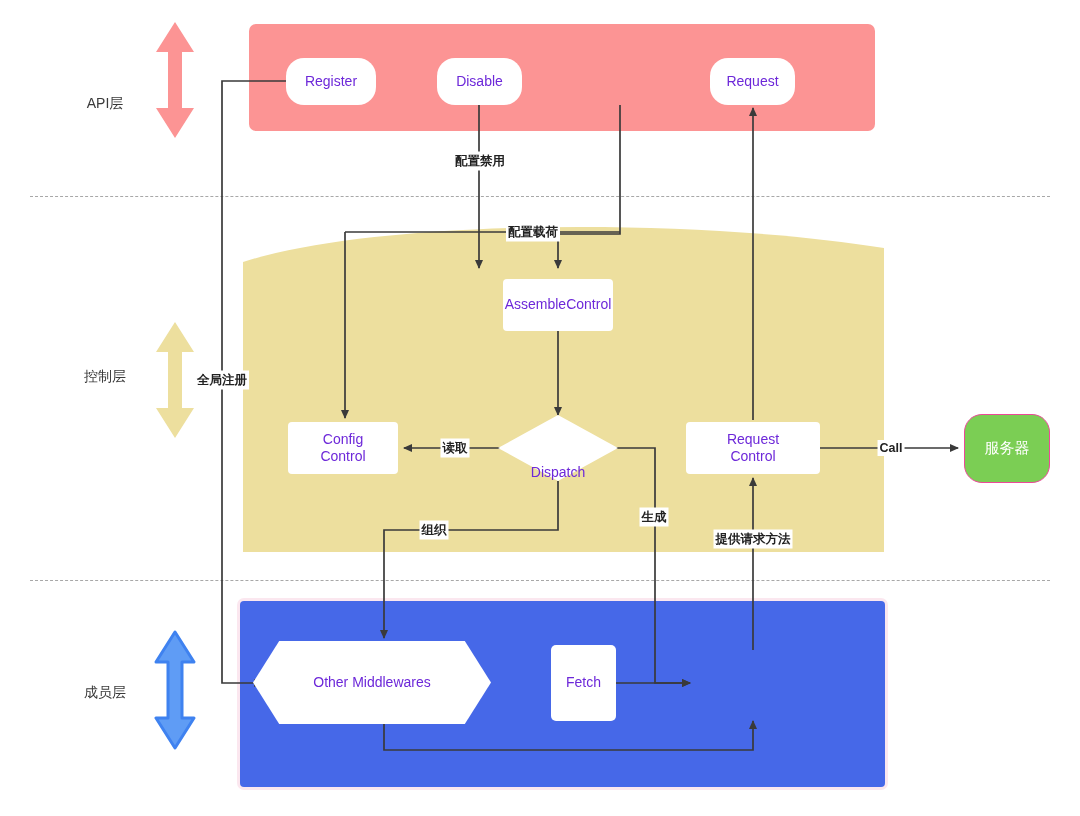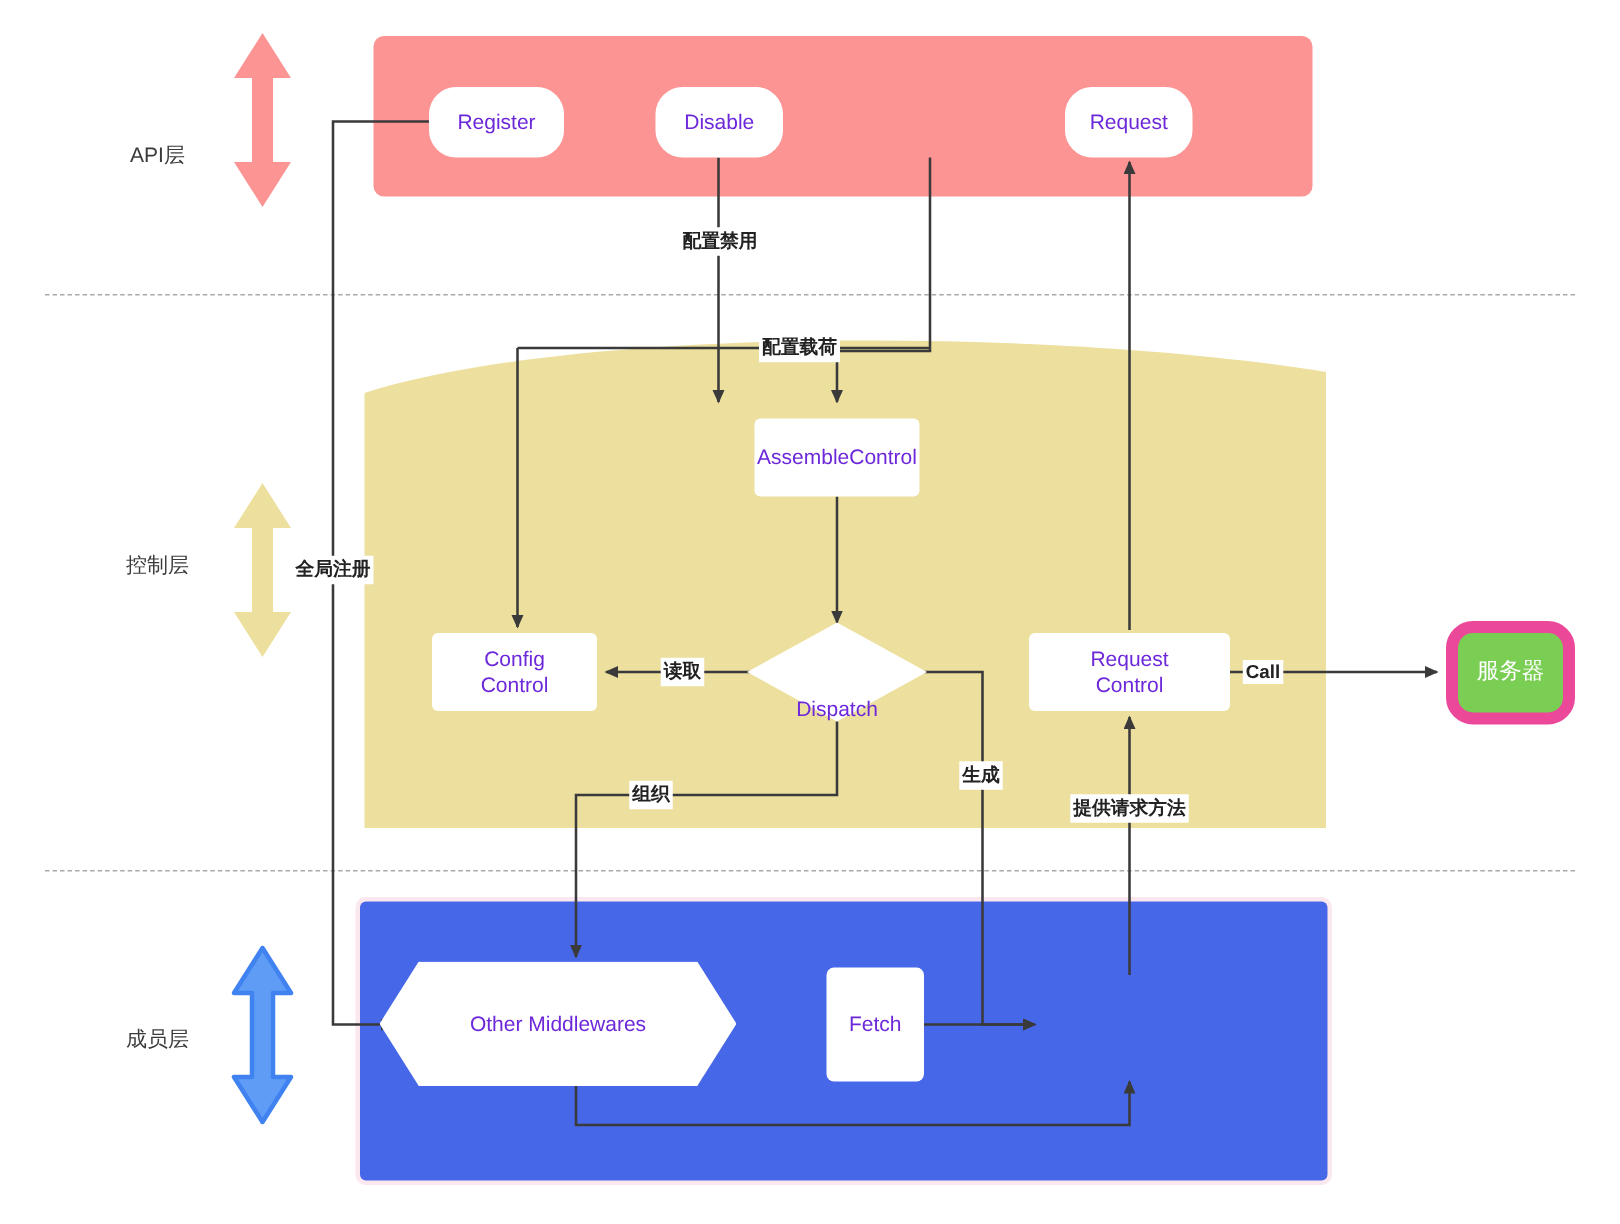--- a/index.html
+++ b/index.html
@@ -59,21 +59,21 @@
     color: #6d28d9;
     line-height: 1.25;
     z-index: 6;
   }
   .node.pill   { border-radius: 18px; }
   .node.rect   { border-radius: 4px; }
   .node.sq     { border-radius: 5px; }
 
   .node.server {
     background: #7BCE54;
-    border: 8px solid #ec4899;
+    border: 1px solid #ec4899;
     border-radius: 18px;
     color: #FFFFFF;
     font-size: 15px;
   }
 
   .node.hex {
     background: #FFFFFF;
     clip-path: polygon(0% 50%, 11% 0%, 89% 0%, 100% 50%, 89% 100%, 11% 100%);
   }
 
@@ -213,15 +213,15 @@
   <div class="edge-label" style="left:222px; top:380px;">全局注册</div>
 
   <div class="edge-label" style="left:455px; top:448px;">读取</div>
 
   <div class="edge-label" style="left:434px; top:530px;">组织</div>
 
   <div class="edge-label" style="left:654px; top:517px;">生成</div>
 
   <div class="edge-label" style="left:753px; top:539px;">提供请求方法</div>
 
-  <div class="edge-label" style="left:842px; top:448px;text-align:right;">Call</div>
+  <div class="edge-label" style="left:891px; top:448px;text-align:right;">Call</div>
 
 </div>
 
 </body></html>

